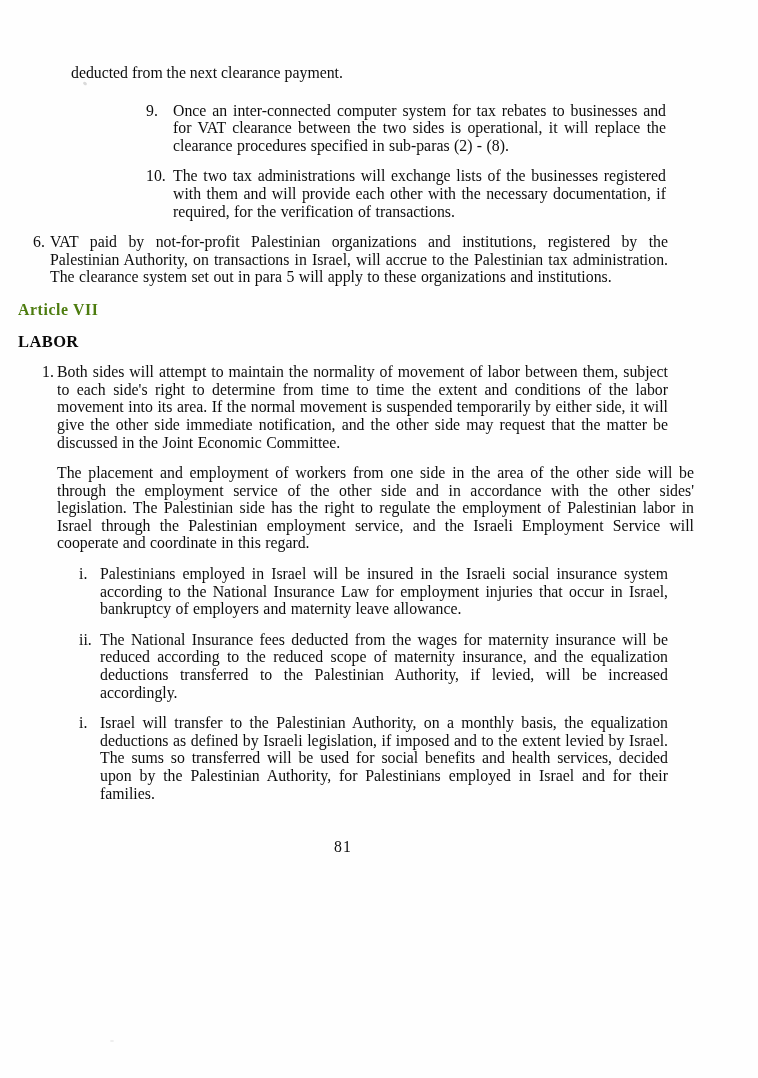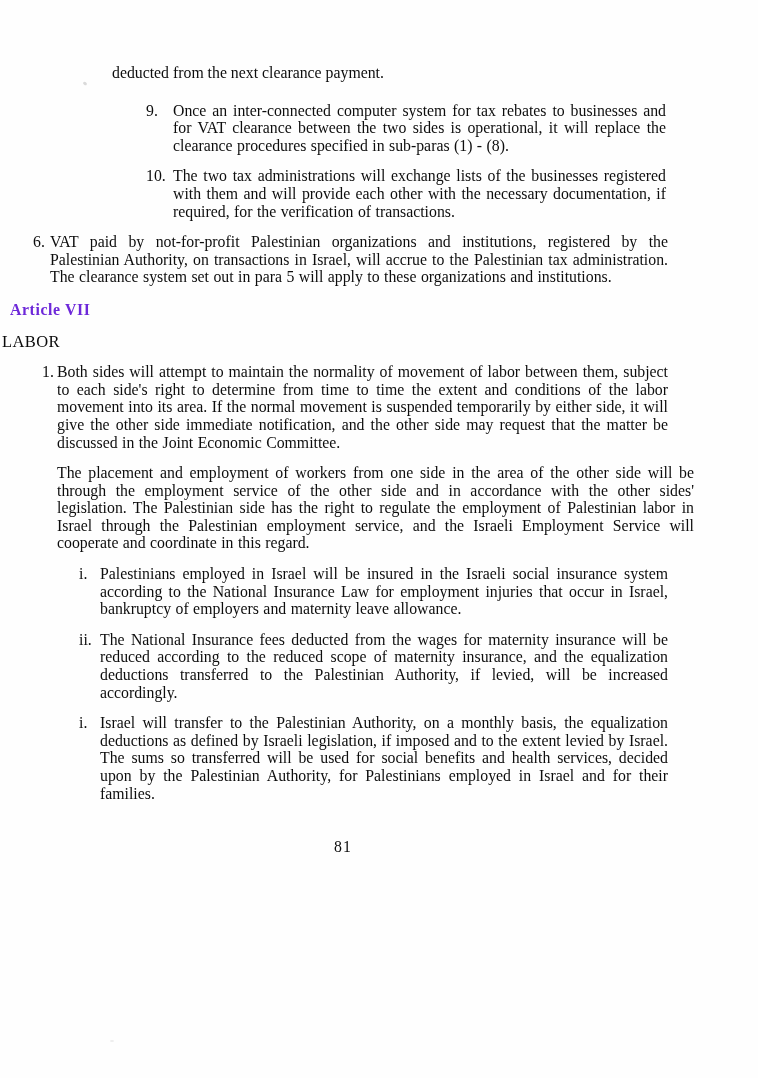--- a/index.html
+++ b/index.html
@@ -19,21 +19,21 @@
     overflow: hidden;
     box-sizing: border-box;
     padding-top: 64px;
   }
   .just {
     text-align: justify;
     word-spacing: 0.5px;
   }
   
   .cont-line {
-    margin: 0 90px 0 112px;
+    margin: 0 90px 0 71px;
   }
   
   .sub-item {
     display: grid;
     grid-template-columns: 27px 1fr;
     margin: 13px 92px 0 146px;
   }
   .sub-item.first {
     margin-top: 20px;
   }
@@ -46,29 +46,29 @@
   .top-item-1 {
     display: grid;
     grid-template-columns: 15px 1fr;
     margin: 13px 90px 0 42px;
   }
   .item-num {
     white-space: nowrap;
   }
   
   .article-heading {
-    margin: 15px 0 0 10px;
-    color: #6d28d9;
+    margin: 15px 0 0 18px;
+    color: #4d7c0f;
     filter: blur(0.45px);
     letter-spacing: 0.6px;
     font-weight: 600;
   }
   .section-heading {
-    margin: 14px 0 0 2px;
-    font-weight: normal;
+    margin: 14px 0 0 18px;
+    font-weight: bold;
     font-size: 16.5px;
     letter-spacing: 0.4px;
     color: #0a0a0a;
   }
   .body-para {
     margin: 13px 64px 0 57px;
   }
   
   .roman-item {
     display: grid;
@@ -93,21 +93,21 @@
 
 <div class="page">
 
   <div class="scan-artifact artifact-1"></div>
   <div class="scan-artifact artifact-2"></div>
 
   <div class="cont-line">deducted from the next clearance payment.</div>
 
   <div class="sub-item first">
     <span class="item-num">9.</span>
-    <span class="just">Once an inter-connected computer system for tax rebates to businesses and for VAT clearance between the two sides is operational, it will replace the clearance procedures specified in sub-paras (1) - (8).</span>
+    <span class="just">Once an inter-connected computer system for tax rebates to businesses and for VAT clearance between the two sides is operational, it will replace the clearance procedures specified in sub-paras (2) - (8).</span>
   </div>
 
   <div class="sub-item">
     <span class="item-num">10.</span>
     <span class="just">The two tax administrations will exchange lists of the businesses registered with them and will provide each other with the necessary documentation, if required, for the verification of transactions.</span>
   </div>
 
 
   <div class="top-item-6">
     <span class="item-num">6.</span>

